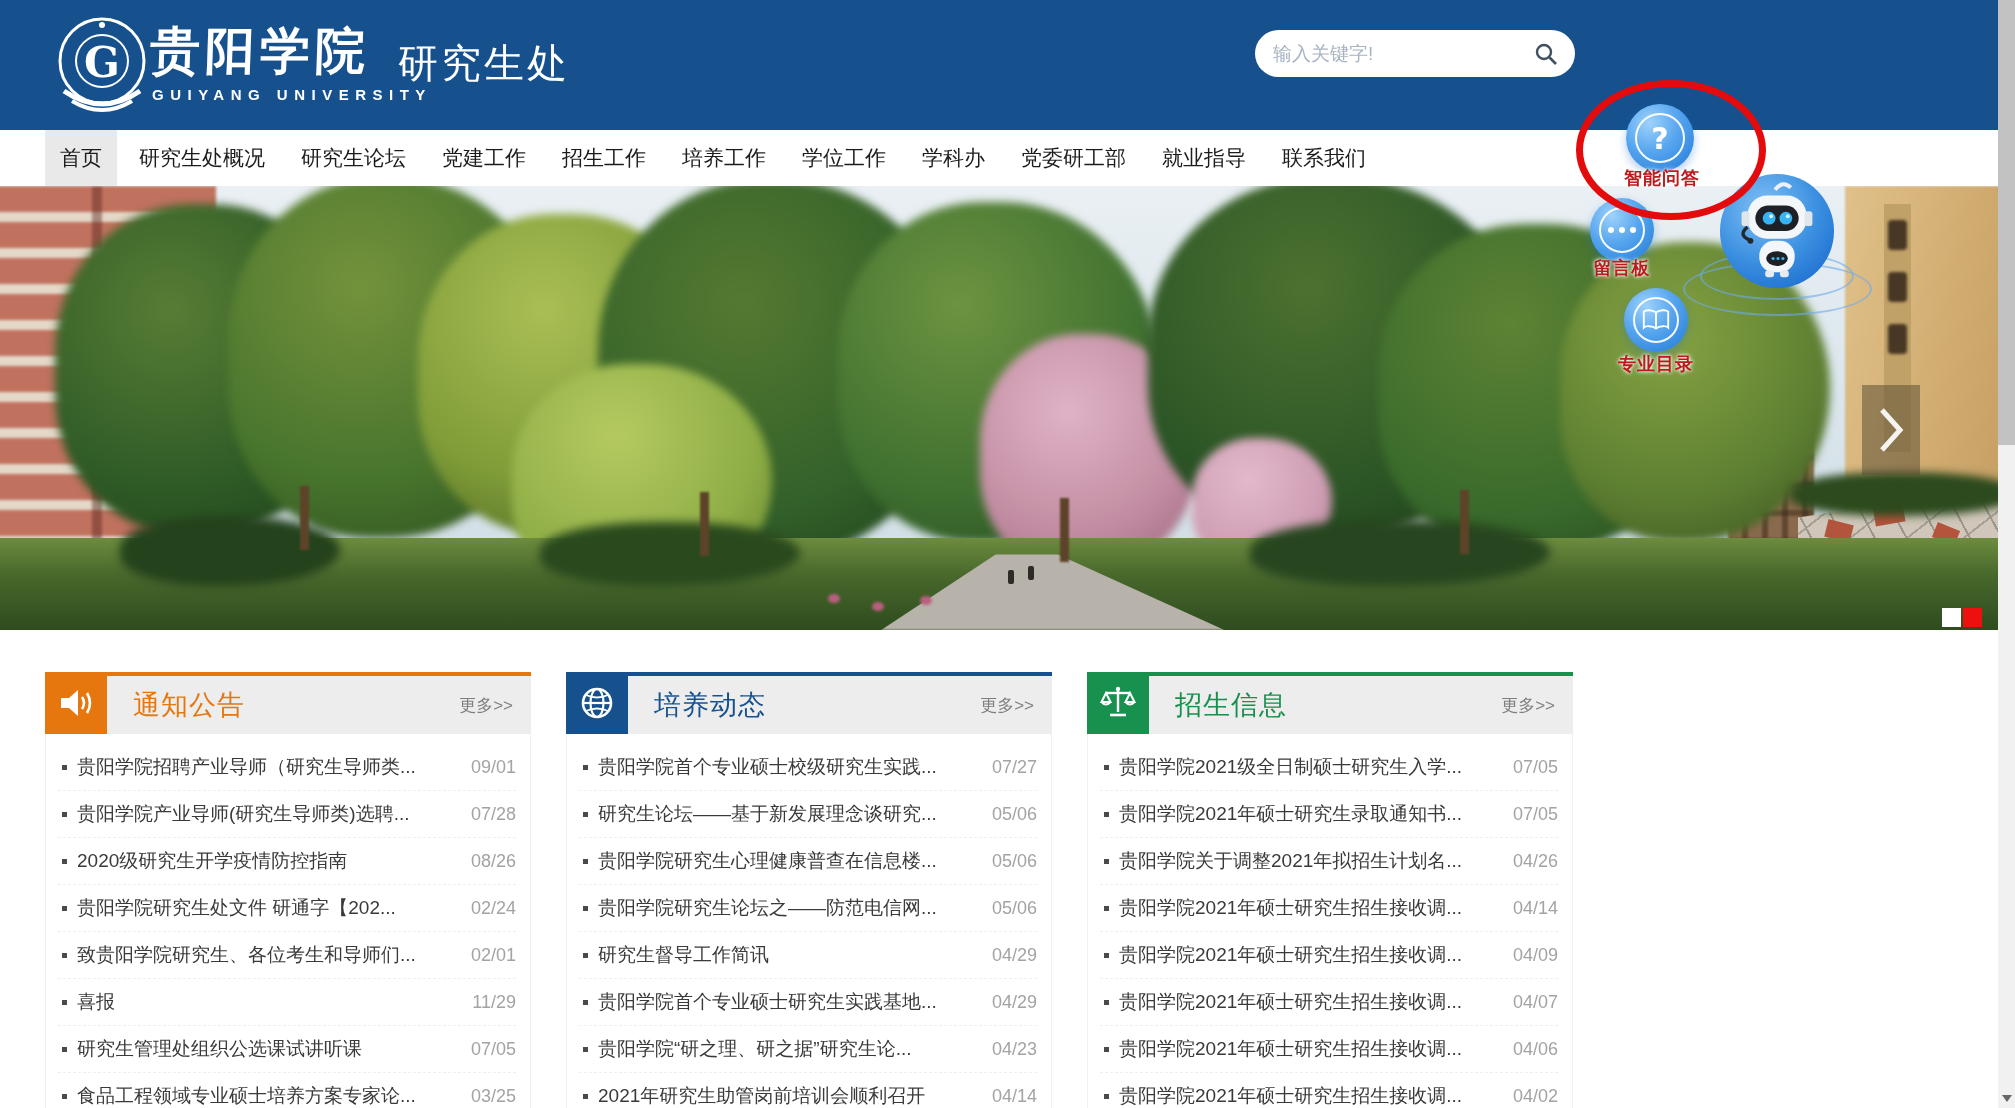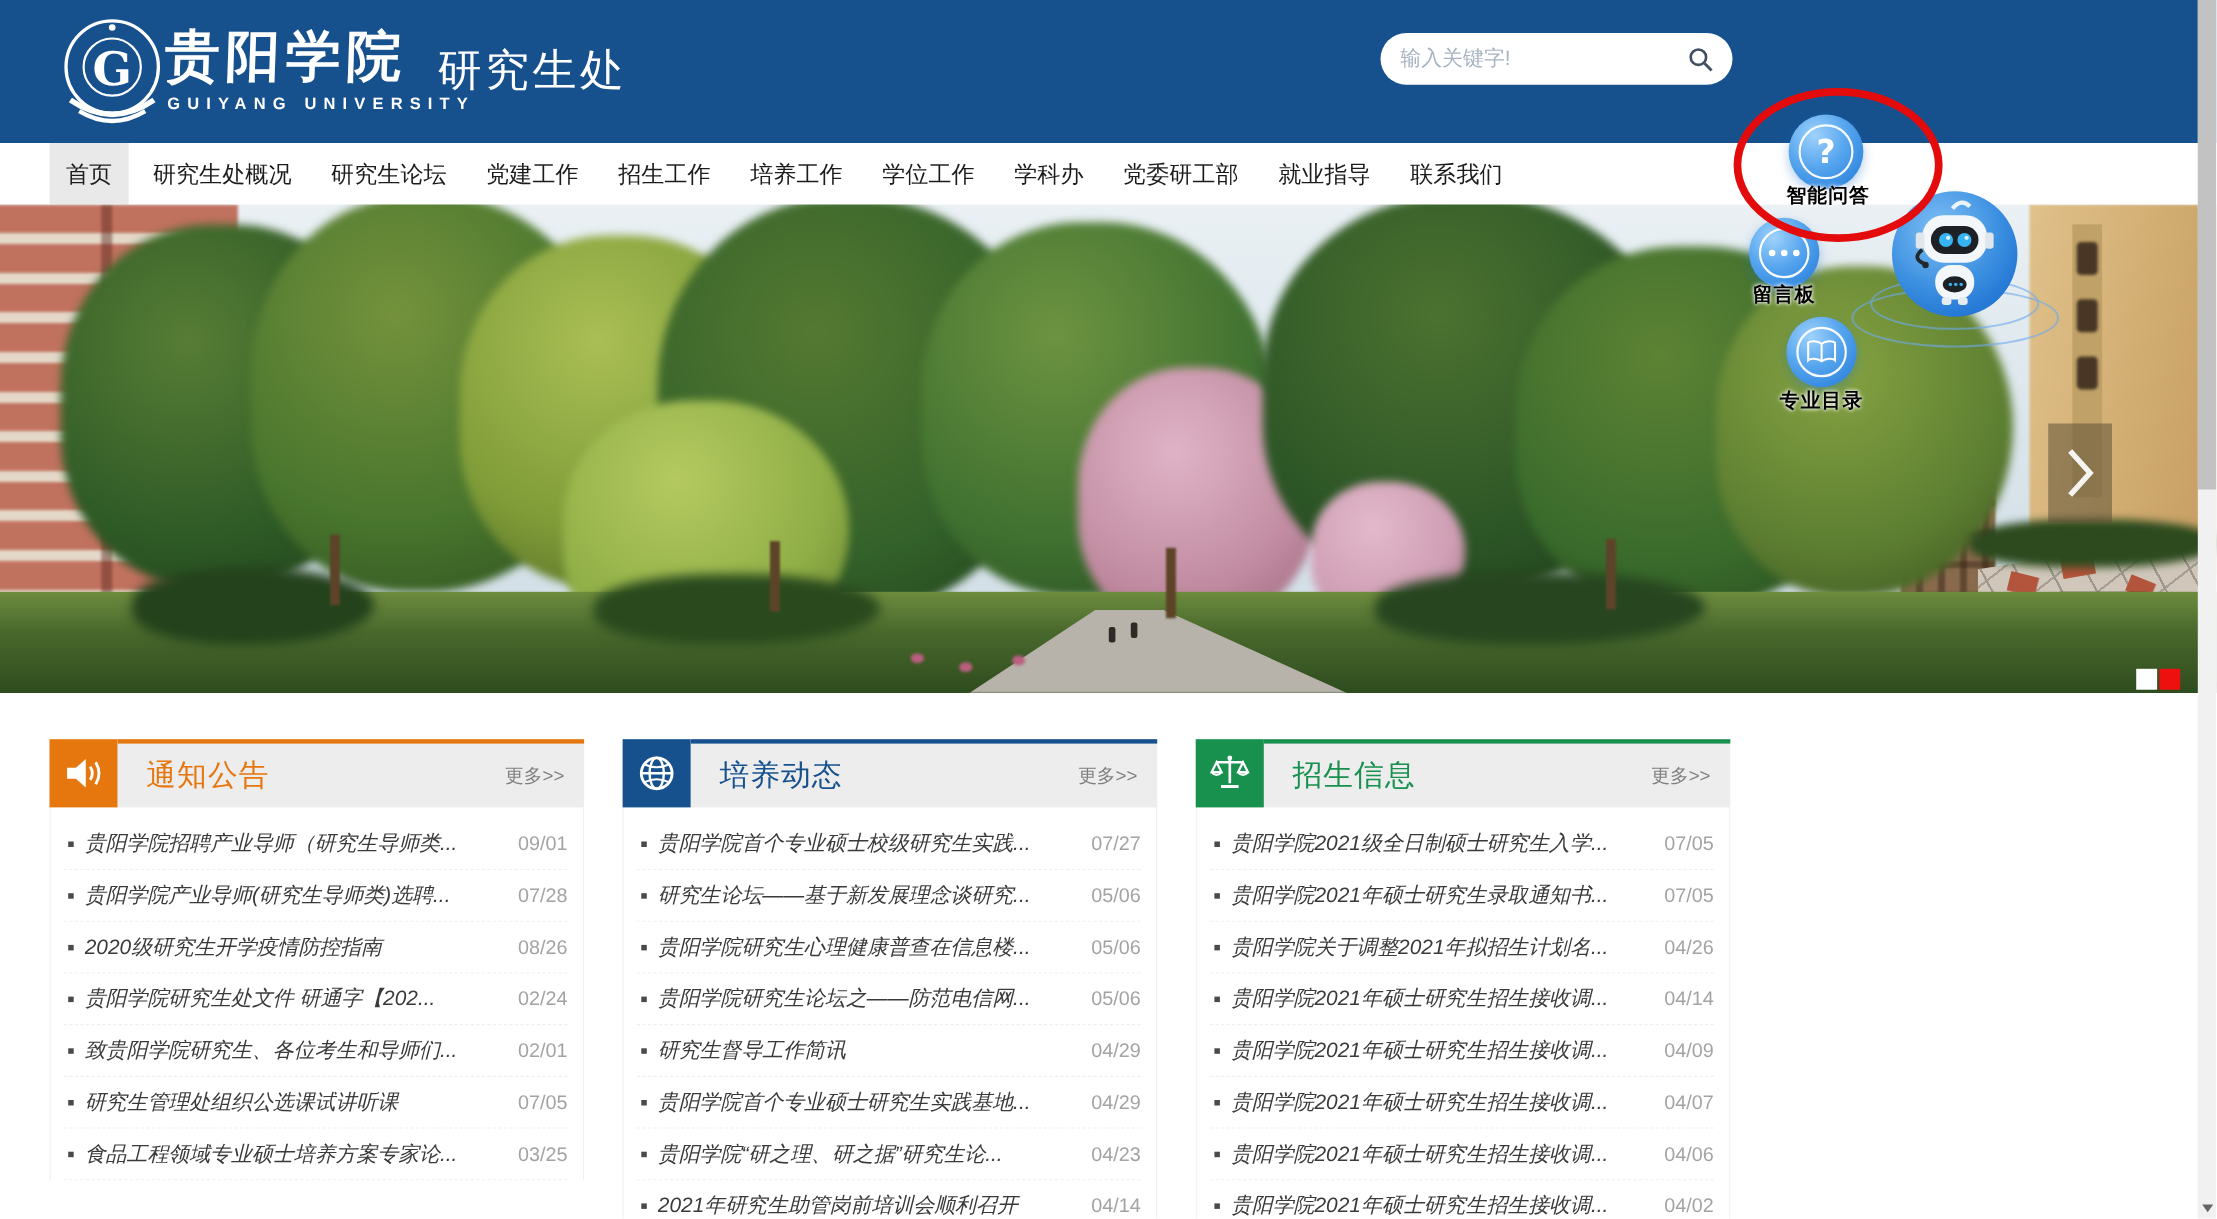--- a/index.html
+++ b/index.html
@@ -66,39 +66,39 @@
   .dots i{display:block;width:19px;height:19px;margin-right:2px;cursor:pointer;}
 
   
   .fab{position:absolute;z-index:50;border-radius:50%;
        background:radial-gradient(circle at 35% 28%,#9ed2fb 0%,#55a4ee 45%,#1f78d6 100%);
        box-shadow:0 4px 10px rgba(30,110,200,.35);display:flex;align-items:center;justify-content:center;cursor:pointer;}
   .fab .ring{position:absolute;inset:9px;border:2.5px solid rgba(255,255,255,.95);border-radius:50%;}
   .fab .q{color:#fff;font-size:30px;font-weight:bold;font-family:"DejaVu Sans",sans-serif;}
   .fab .dots3{display:flex;gap:5px;}
   .fab .dots3 b{width:6px;height:6px;background:#fff;border-radius:50%;}
-  .flabel{position:absolute;z-index:50;font-size:18px;font-weight:bold;color:#000000;text-align:center;
+  .flabel{position:absolute;z-index:50;font-size:18px;font-weight:bold;color:#b91c1c;text-align:center;
           text-shadow:0 0 3px #fff,0 0 5px #fff;letter-spacing:1px;}
   .ring-annot{position:absolute;left:1576px;top:80px;width:176px;height:126px;border:7px solid #e30b0b;
               border-radius:50%;z-index:60;pointer-events:none;}
   .robot{position:absolute;left:1718px;top:172px;width:118px;height:118px;z-index:50;cursor:pointer;}
   .ripple{position:absolute;border:2px solid rgba(110,170,235,.6);border-radius:50%;z-index:49;}
 
   
   .panels{position:absolute;left:45px;top:672px;width:1528px;display:flex;justify-content:space-between;}
   .panel{width:486px;background:#fff;}
   .phead{display:flex;height:62px;}
   .picon{width:62px;height:62px;display:flex;align-items:center;justify-content:center;flex:0 0 62px;}
   .pstrip{flex:1;background:#ededed;border-top:4px solid;display:flex;align-items:center;box-sizing:border-box;}
   .ptitle{font-size:27px;margin-left:26px;letter-spacing:1px;}
   .pmore{margin-left:auto;margin-right:18px;font-size:17px;color:#7f7f7f;cursor:pointer;white-space:nowrap;}
   .plist{list-style:none;margin:0;padding:10px 14px 0 12px;border-left:1px solid #f0f0f0;border-right:1px solid #f0f0f0;}
   .news-row{display:flex;align-items:center;height:46px;border-bottom:1px dashed #efefef;}
   .bullet{width:5px;height:5px;background:#4a4a4a;margin:0 10px 0 4px;flex:0 0 5px;}
-  .news-title{font-size:19px;color:#3a3a3a;white-space:nowrap;overflow:hidden;flex:1;cursor:pointer;font-style:italic;}
+  .news-title{font-size:19px;color:#3a3a3a;white-space:nowrap;overflow:hidden;flex:1;cursor:pointer;}
   .news-date{font-size:18px;color:#a3a3a3;margin-left:14px;white-space:nowrap;}
   .p-orange .pstrip{border-color:#e5770e}.p-orange .ptitle{color:#e5770e}.p-orange .picon{background:#e5770e}
   .p-blue  .pstrip{border-color:#16518e}.p-blue  .ptitle{color:#16518e}.p-blue  .picon{background:#16518e}
   .p-green .pstrip{border-color:#18914e}.p-green .ptitle{color:#18914e}.p-green .picon{background:#18914e}
 
   
   .sbar{position:absolute;right:0;top:0;width:17px;height:1108px;background:#f1f1f1;z-index:100;}
   .sthumb{position:absolute;left:0;top:0;width:17px;height:445px;background:#c2c2c2;cursor:pointer;}
   .sarrow{position:absolute;left:4px;bottom:6px;width:0;height:0;border-left:5px solid transparent;
           border-right:5px solid transparent;border-top:7px solid #666;cursor:pointer;}
@@ -296,20 +296,25 @@
             <span class="news-title">贵阳学院研究生处文件 研通字【202...</span>
             <span class="news-date">02/24</span>
           </li>
           <li class="news-row">
             <span class="bullet"></span>
             <span class="news-title">致贵阳学院研究生、各位考生和导师们...</span>
             <span class="news-date">02/01</span>
           </li>
           <li class="news-row">
             <span class="bullet"></span>
+            <span class="news-title">喜报</span>
+            <span class="news-date">11/29</span>
+          </li>
+          <li class="news-row">
+            <span class="bullet"></span>
             <span class="news-title">研究生管理处组织公选课试讲听课</span>
             <span class="news-date">07/05</span>
           </li>
           <li class="news-row">
             <span class="bullet"></span>
             <span class="news-title">食品工程领域专业硕士培养方案专家论...</span>
             <span class="news-date">03/25</span>
           </li>
         </ul>
     </div>

